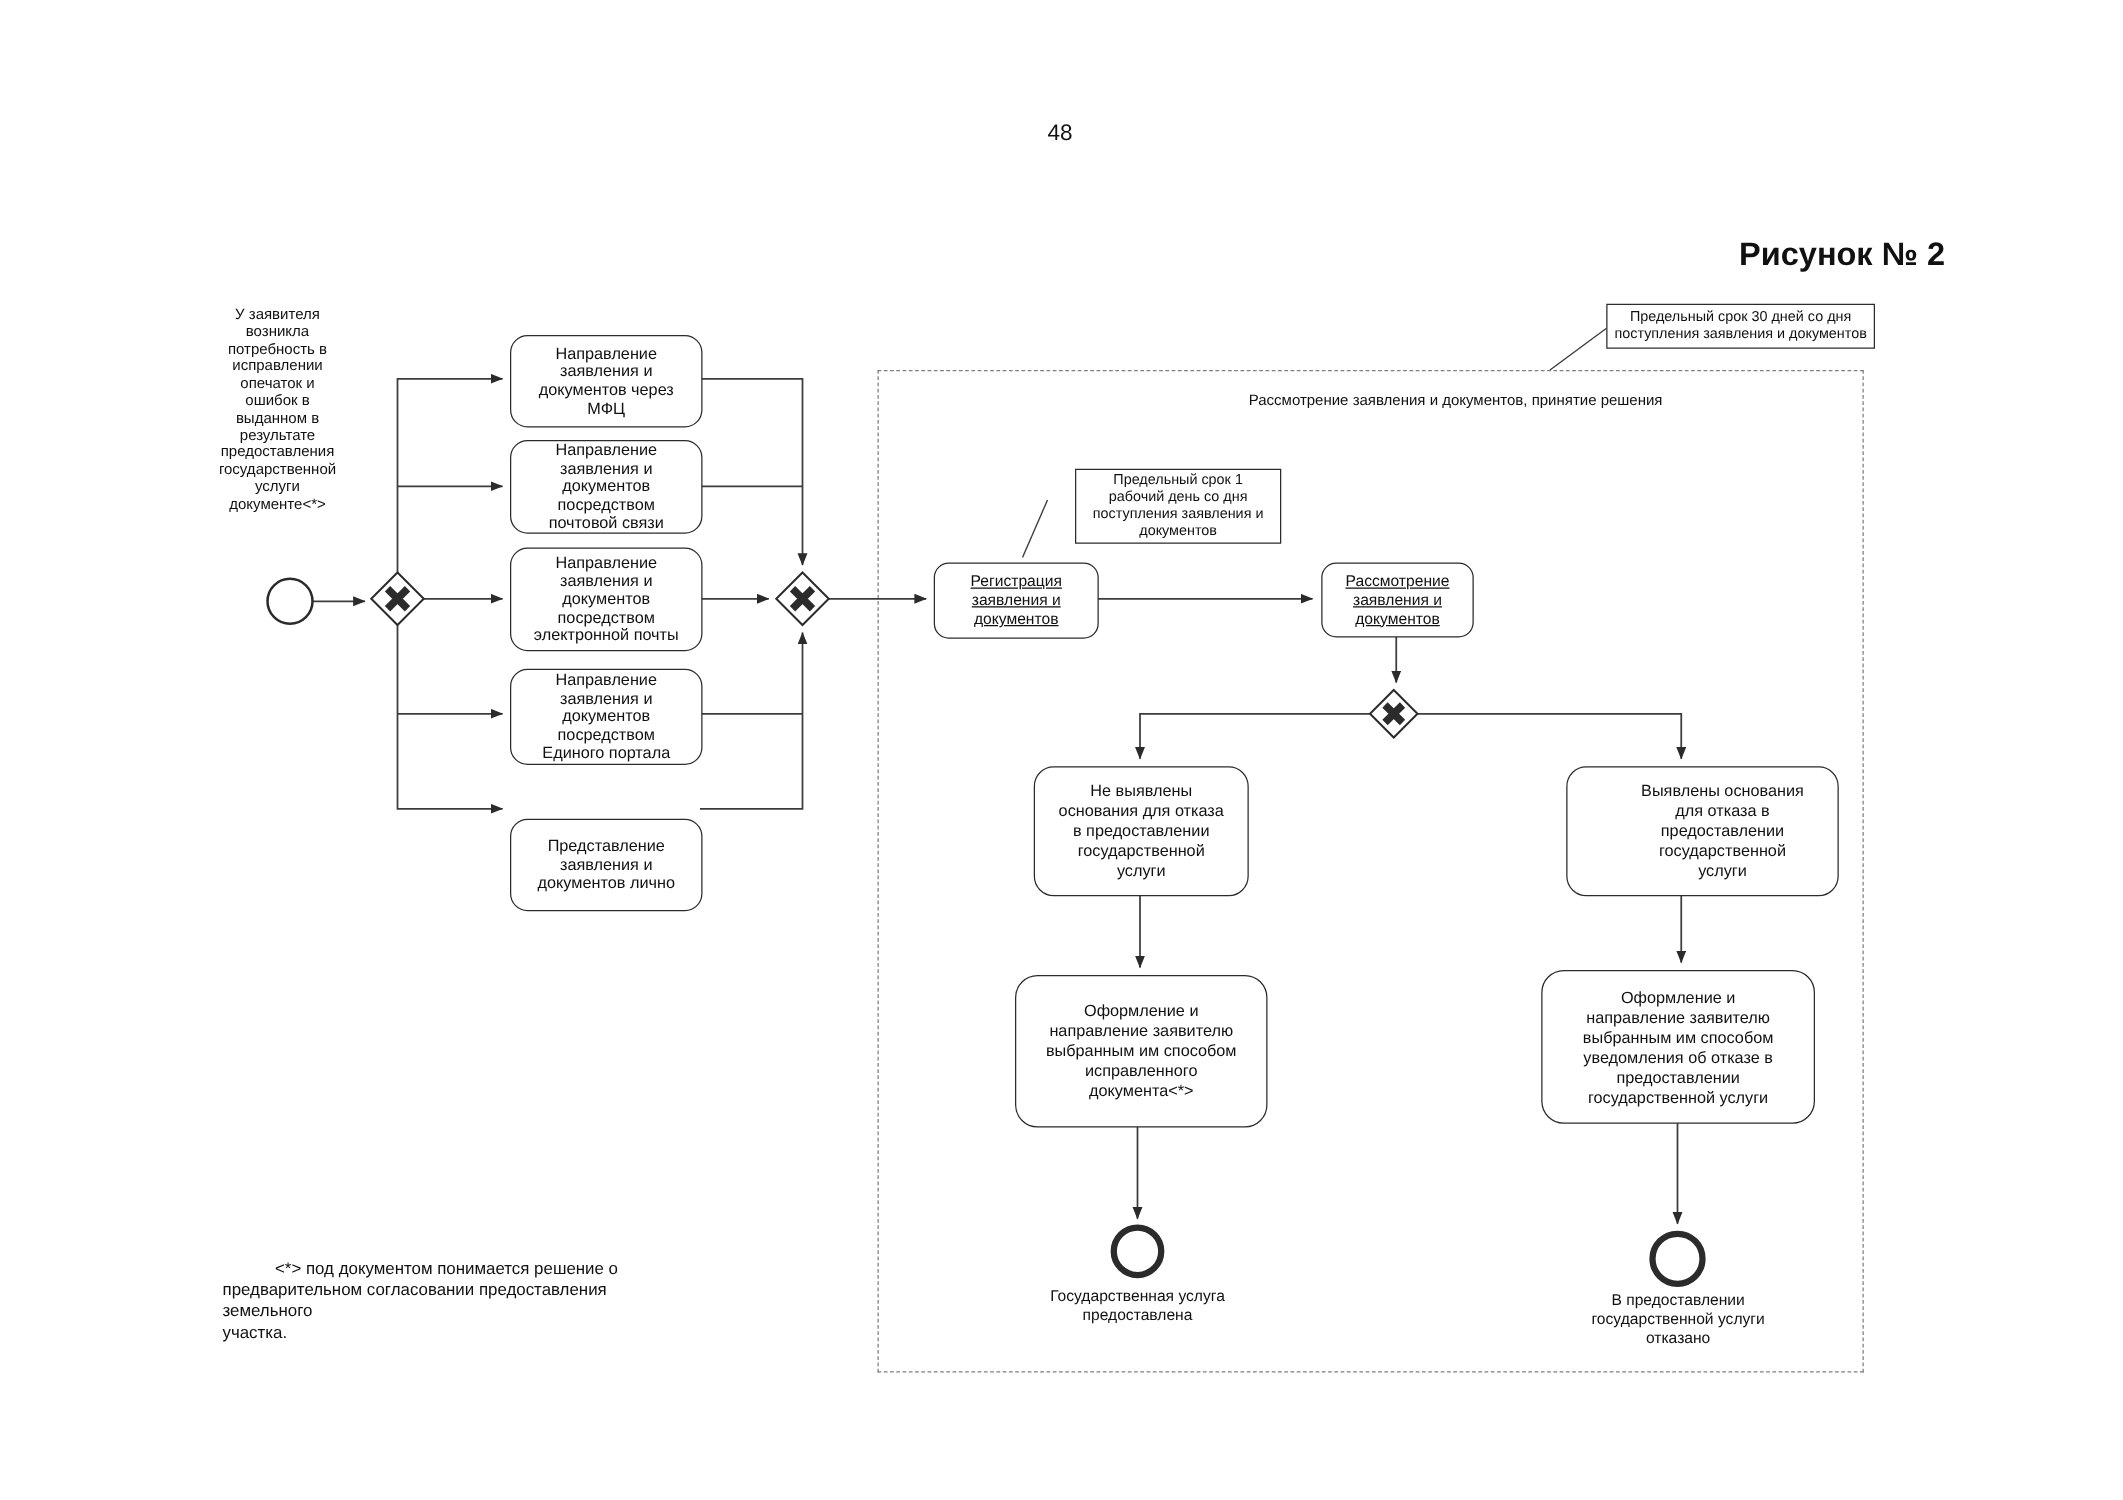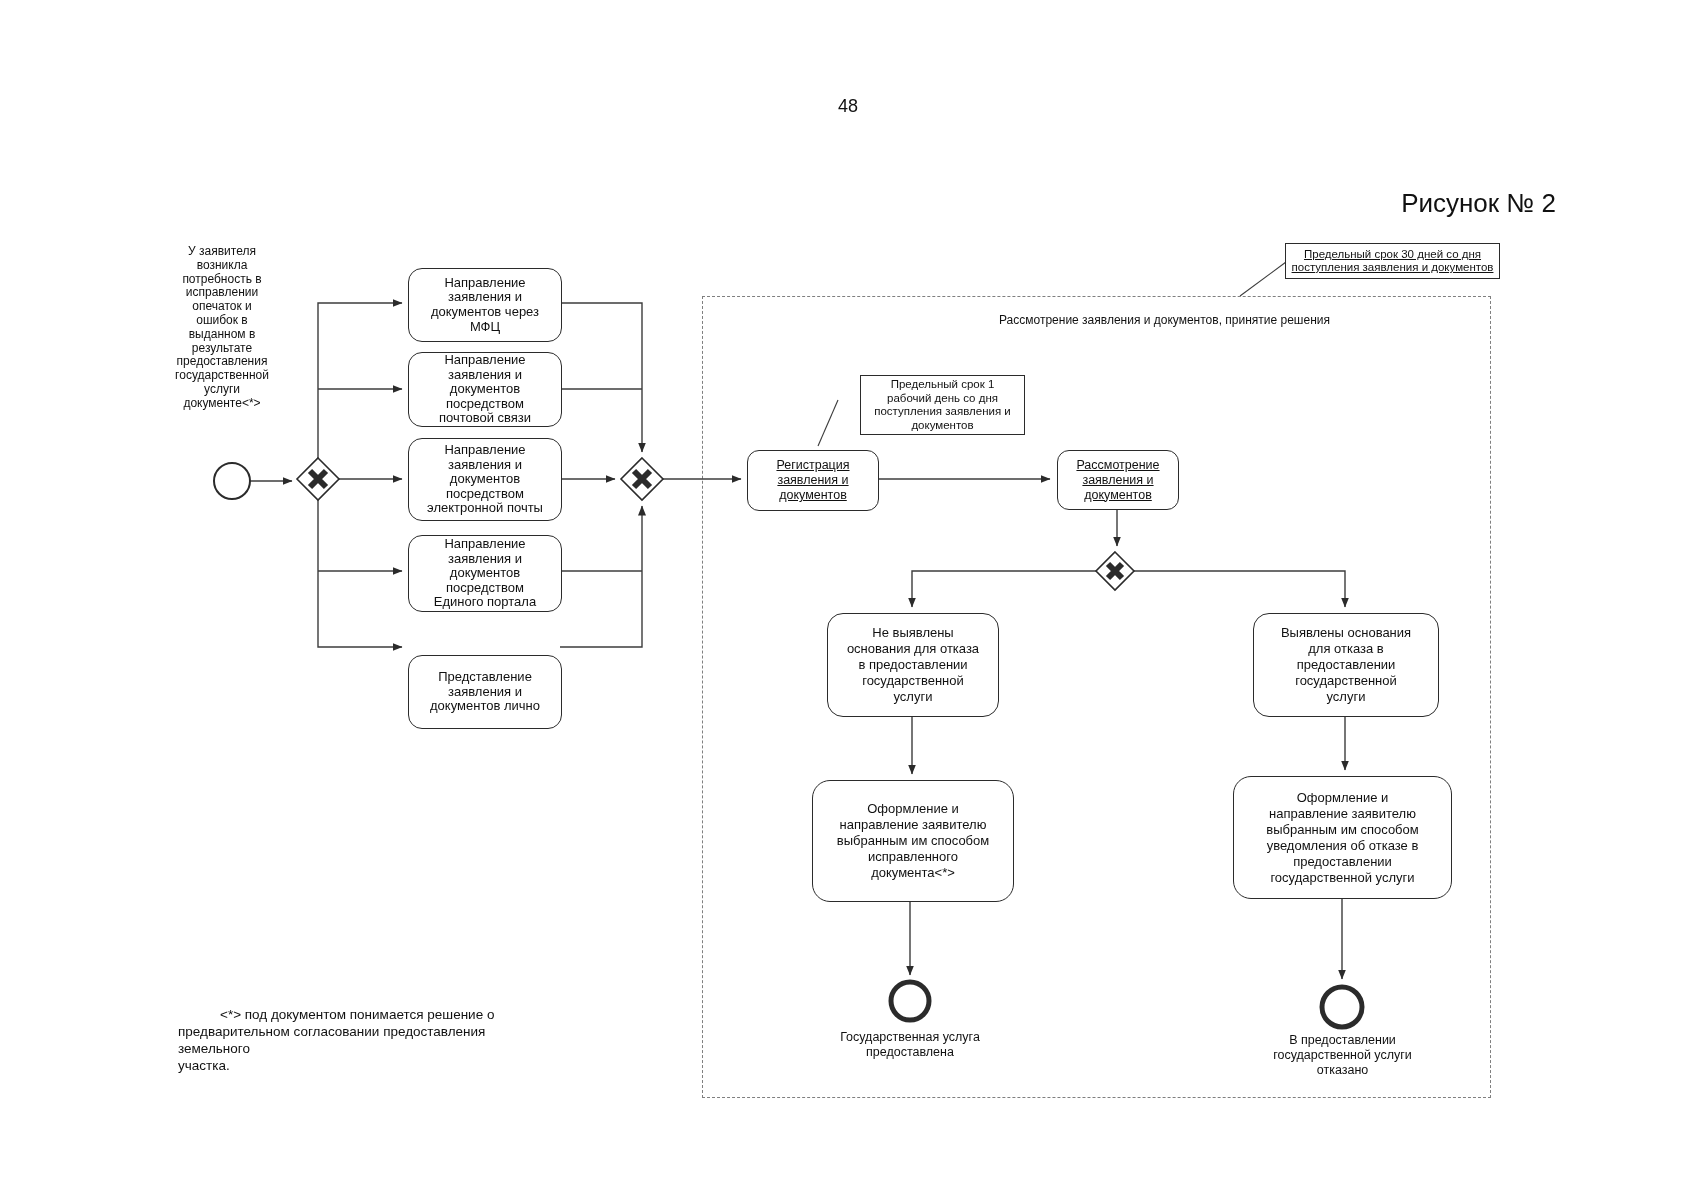--- a/index.html
+++ b/index.html
@@ -1,19 +1,19 @@
 <!DOCTYPE html>
 <html style="--background: #ffffff; --ink: #111111; --line: #3c3c3c; --border: #2b2b2b; --dashed: #7f7f7f;"><head>
 <meta charset="utf-8">
 <style>
   html,body{margin:0;padding:0;background:var(--background,#fff);}
   .canvas{position:relative;width:1698px;height:1200px;background:var(--background,#fff);
           font-family:"Liberation Sans",sans-serif;color:var(--ink,#111);overflow:hidden;}
   .page-num{position:absolute;left:800px;top:96px;width:96px;text-align:center;font-size:18px;}
-  .fig-title{position:absolute;left:1360px;top:188px;width:196px;text-align:right;font-size:26px;}
+  .fig-title{position:absolute;left:1360px;top:188px;width:196px;text-align:right;font-size:26px;font-weight:bold;}
   .start-note{position:absolute;left:158px;top:245px;width:128px;text-align:center;
               font-size:12px;line-height:13.8px;white-space:pre-line;}
   .task{position:absolute;display:flex;align-items:center;justify-content:center;text-align:center;
         border:1.6px solid var(--border,#2b2b2b);border-radius:14px;background:#fff;z-index:2;}
   .task span{white-space:pre-line;}
   .f13{font-size:13px;line-height:14.6px;}
   .f12{font-size:12.5px;line-height:15px;text-decoration:underline;}
   .f13b{font-size:13px;line-height:16px;}
   .annotation{position:absolute;border:1px solid var(--border,#2b2b2b);background:#fff;
               display:flex;align-items:center;justify-content:center;text-align:center;
@@ -142,21 +142,21 @@
 документов
 посредством
 Единого портала</span>
   </div>
   <div class="task f13" style="left:408px;top:626px;width:152px;height:72px;margin-top:29px;">
     <span>Представление
 заявления и
 документов лично</span>
   </div>
 
-  <div class="annotation" style="left:1285px;top:243px;width:213px;height:34px;text-decoration:underline;">
+  <div class="annotation" style="left:1285px;top:243px;width:213px;height:34px;">
     <span>Предельный срок 30 дней со дня
 поступления заявления и документов</span>
   </div>
   <div class="annotation" style="left:843px;top:375px;width:163px;height:58px;margin-left:17px;">
     <span>Предельный срок 1
 рабочий день со дня
 поступления заявления и
 документов</span>
   </div>
 
@@ -170,21 +170,21 @@
 заявления и
 документов</span>
   </div>
   <div class="task f13b" style="left:827px;top:613px;width:170px;height:102px;border-radius:16px;">
     <span>Не выявлены
 основания для отказа
 в предоставлении
 государственной
 услуги</span>
   </div>
-  <div class="task f13b" style="left:1253px;top:613px;width:184px;height:102px;border-radius:16px;">
+  <div class="task f13b" style="left:1253px;top:613px;width:184px;height:102px;border-radius:16px;padding-left:32px;">
     <span>Выявлены основания
 для отказа в
 предоставлении
 государственной
 услуги</span>
   </div>
   <div class="task f13b" style="left:812px;top:780px;width:200px;height:120px;border-radius:18px;">
     <span>Оформление и
 направление заявителю
 выбранным им способом

